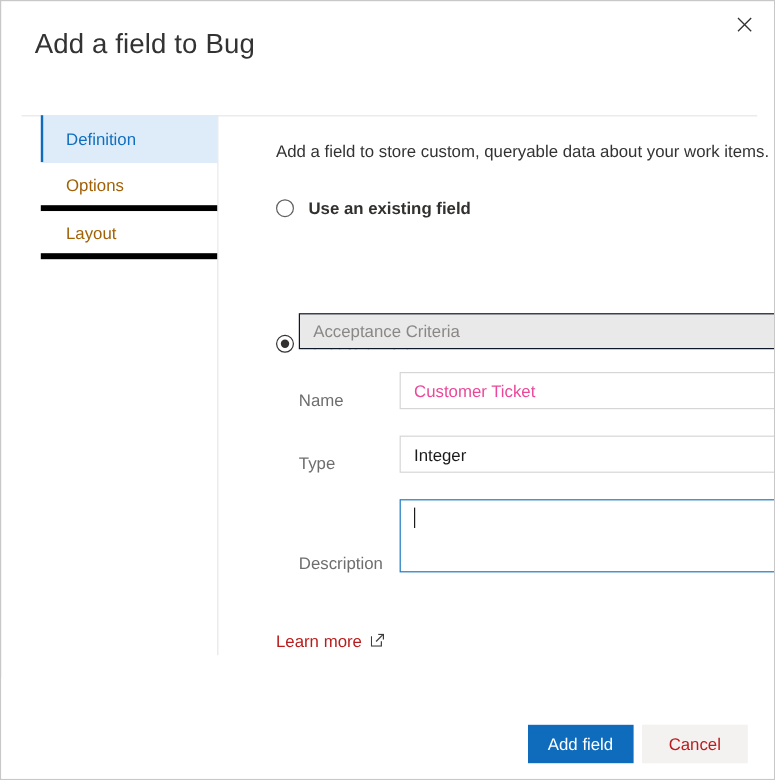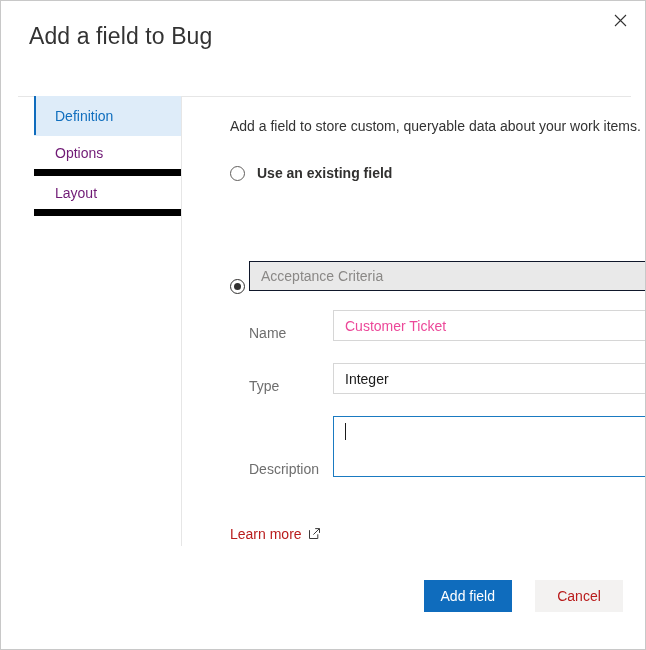--- a/index.html
+++ b/index.html
@@ -66,23 +66,23 @@
     border-right: 1px solid #e6e6e6;
     height: 450px;
   }
   .nav-item {
     position: relative;
     height: 40px;
     display: flex;
     align-items: center;
     padding-left: 21px;
     font-size: 14px;
-    color: #701a75;
-    cursor: pointer;
-    border-bottom: 7px solid #000000;
+    color: #a16207;
+    cursor: pointer;
+    border-bottom: 5px solid #000000;
     background: #ffffff;
   }
   .nav-item.selected {
     background: #deecf9;
     color: #106ebe;
     border-bottom: 1px solid #deecf9;
   }
   .nav-item.selected::before {
     content: "";
     position: absolute;
@@ -249,23 +249,23 @@
     position: absolute;
     left: 0;
     bottom: 0;
     width: 644px;
     height: 84px;
     background: #ffffff;
   }
   #footer-buttons {
     position: absolute;
     right: 22px;
-    top: 15px;
-    display: flex;
-    gap: 23px;
+    top: 39px;
+    display: flex;
+    gap: 7px;
   }
   .btn {
     height: 32px;
     min-width: 88px;
     padding: 0 16px;
     font-size: 14px;
     font-family: "Liberation Sans", sans-serif;
     border: 1px solid transparent;
     cursor: pointer;
     display: flex;

